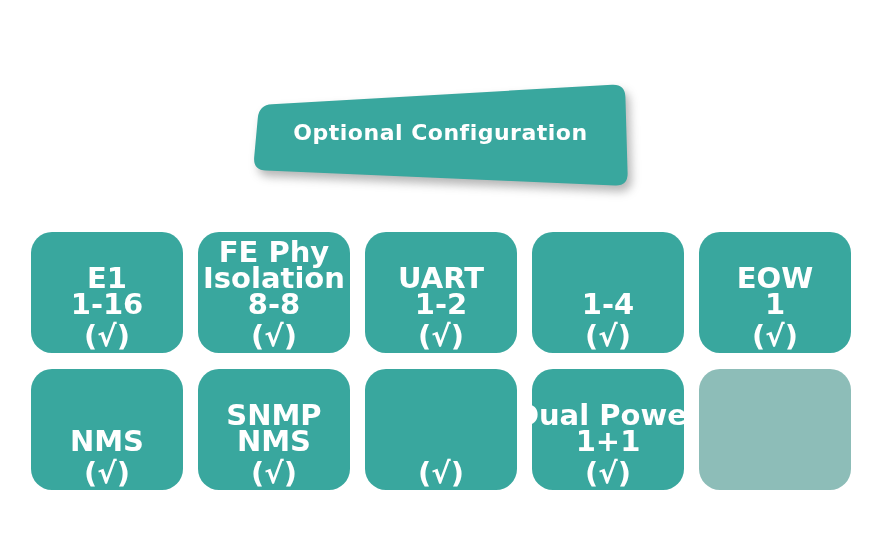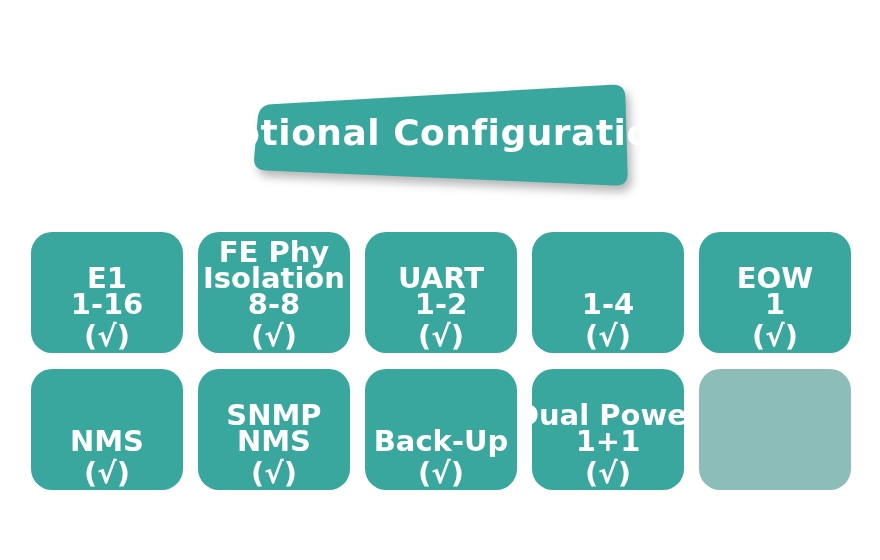--- a/index.html
+++ b/index.html
@@ -32,21 +32,21 @@
   .banner-title {
     position: absolute;
     left: 253px;
     top: 95px;
     width: 375px;
     height: 75px;
     display: flex;
     align-items: center;
     justify-content: center;
     color: var(--text, #ffffff);
-    font-size: 36px;
+    font-size: 22px;
     font-weight: 700;
     letter-spacing: 0.5px;
     white-space: nowrap;
   }
   
   .grid {
     position: absolute;
     left: 31px;
     top: 232px;
     display: grid;
@@ -129,21 +129,20 @@
       <div class="box">
         <div class="line">NMS</div>
         <div class="line check">(√)</div>
       </div>
       <div class="box">
         <div class="line">SNMP</div>
         <div class="line">NMS</div>
         <div class="line check">(√)</div>
       </div>
       <div class="box">
-        <div class="line">Back-Up</div>
         <div class="line check">(√)</div>
       </div>
       <div class="box">
         <div class="line">Dual Power</div>
         <div class="line">1+1</div>
         <div class="line check">(√)</div>
       </div>
       <div class="box empty"></div>
     </div>
 

